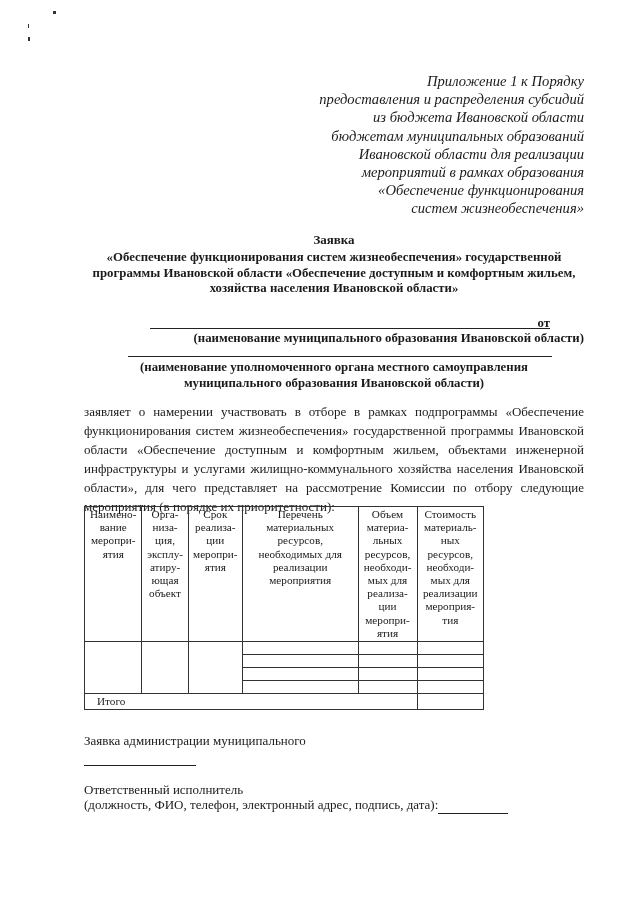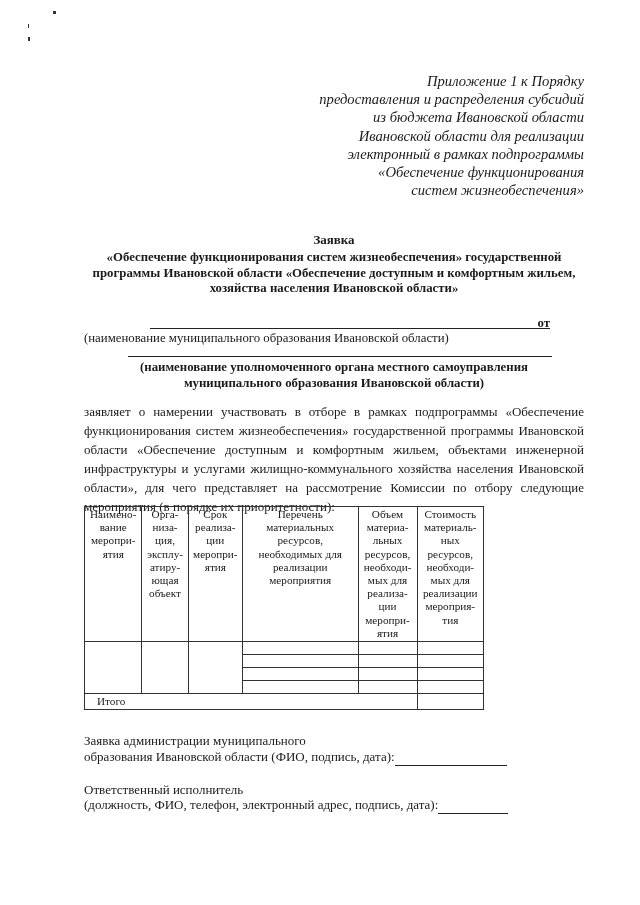--- a/index.html
+++ b/index.html
@@ -6,22 +6,22 @@
   body { width: 640px; height: 905px; position: relative; overflow: hidden;
          font-family: "Liberation Serif", "DejaVu Serif", serif; color: #1a1a1a; }
   .speck { position: absolute; background: #333; }
   .appendix { position: absolute; right: 56px; top: 72px; width: 330px;
               text-align: right; font-size: 14.6px; line-height: 18.2px; font-style: italic; }
   .title-block { position: absolute; left: 84px; width: 500px; top: 232px;
                  text-align: center; font-weight: bold; font-size: 12.8px; line-height: 15.8px; }
   .title-block .t { font-size: 13px; margin-bottom: 2px; }
   .from-line { position: absolute; left: 130px; top: 316px; width: 420px; font-weight: bold; font-size: 12.8px; text-align: right; }
   .from-line .u { position: absolute; left: 20px; right: 0; top: 12px; border-bottom: 1px solid #222; }
-  .caption1 { position: absolute; left: 84px; width: 500px; top: 331px; text-align: left;
-              font-weight: normal; font-size: 12.8px; }
+  .caption1 { position: absolute; left: 84px; width: 500px; top: 331px; text-align: right;
+              font-weight: bold; font-size: 12.8px; }
   .line2 { position: absolute; left: 128px; width: 424px; top: 356px; border-bottom: 1px solid #222; }
   .caption2 { position: absolute; left: 84px; width: 500px; top: 360px; text-align: center;
               font-weight: bold; font-size: 12.8px; line-height: 15.5px; }
   .para { position: absolute; left: 84px; width: 500px; top: 402px; font-size: 13px;
           line-height: 19px; text-align: justify; }
   table.grid { position: absolute; left: 84px; top: 506px; width: 400px;
                border-collapse: collapse; font-size: 11.2px; line-height: 13.2px; }
   table.grid td { border: 1px solid #333; vertical-align: top; text-align: center; padding: 1px 2px; }
   table.grid td.hdr { height: 124px; }
   table.grid td.sub { height: 12px; padding: 0; }
@@ -33,22 +33,23 @@
 <body>
 
 <div class="speck" style="left:53px;top:11px;width:3px;height:3px;"></div>
 <div class="speck" style="left:28px;top:24px;width:1px;height:4px;"></div>
 <div class="speck" style="left:28px;top:37px;width:2px;height:4px;"></div>
 
 <div class="appendix">
   <div>Приложение 1 к Порядку</div>
   <div>предоставления и распределения субсидий</div>
   <div>из бюджета Ивановской области</div>
+  <div>бюджетам муниципальных образований</div>
   <div>Ивановской области для реализации</div>
-  <div>электронный в рамках подпрограммы</div>
+  <div>мероприятий в рамках образования</div>
   <div>«Обеспечение функционирования</div>
   <div>систем жизнеобеспечения»</div>
 </div>
 
 <div class="title-block">
   <div class="t">Заявка</div>
   <div>«Обеспечение функционирования систем жизнеобеспечения» государственной</div>
   <div>программы Ивановской области «Обеспечение доступным и комфортным жильем,</div>
   <div>хозяйства населения Ивановской области»</div>
 </div>
@@ -111,20 +112,20 @@
   <tr>
     <td colspan="5" class="total">Итого</td>
     <td class="total"></td>
   </tr>
 </tbody>
   </table>
 
 <div class="sign">
   <div>Заявка администрации муниципального</div>
   <div>
-    <span>образования Ивановской области (ФИО, подпись, дата):</span><span class="blank" style="width:112px">&nbsp;</span>
+    <span class="blank" style="width:112px">&nbsp;</span>
   </div>
   <div style="height:16px"></div>
   <div>Ответственный исполнитель</div>
   <div>
     <span>(должность, ФИО, телефон, электронный адрес, подпись, дата):</span><span class="blank" style="width:70px">&nbsp;</span>
   </div>
 </div>
 
 </body></html>

